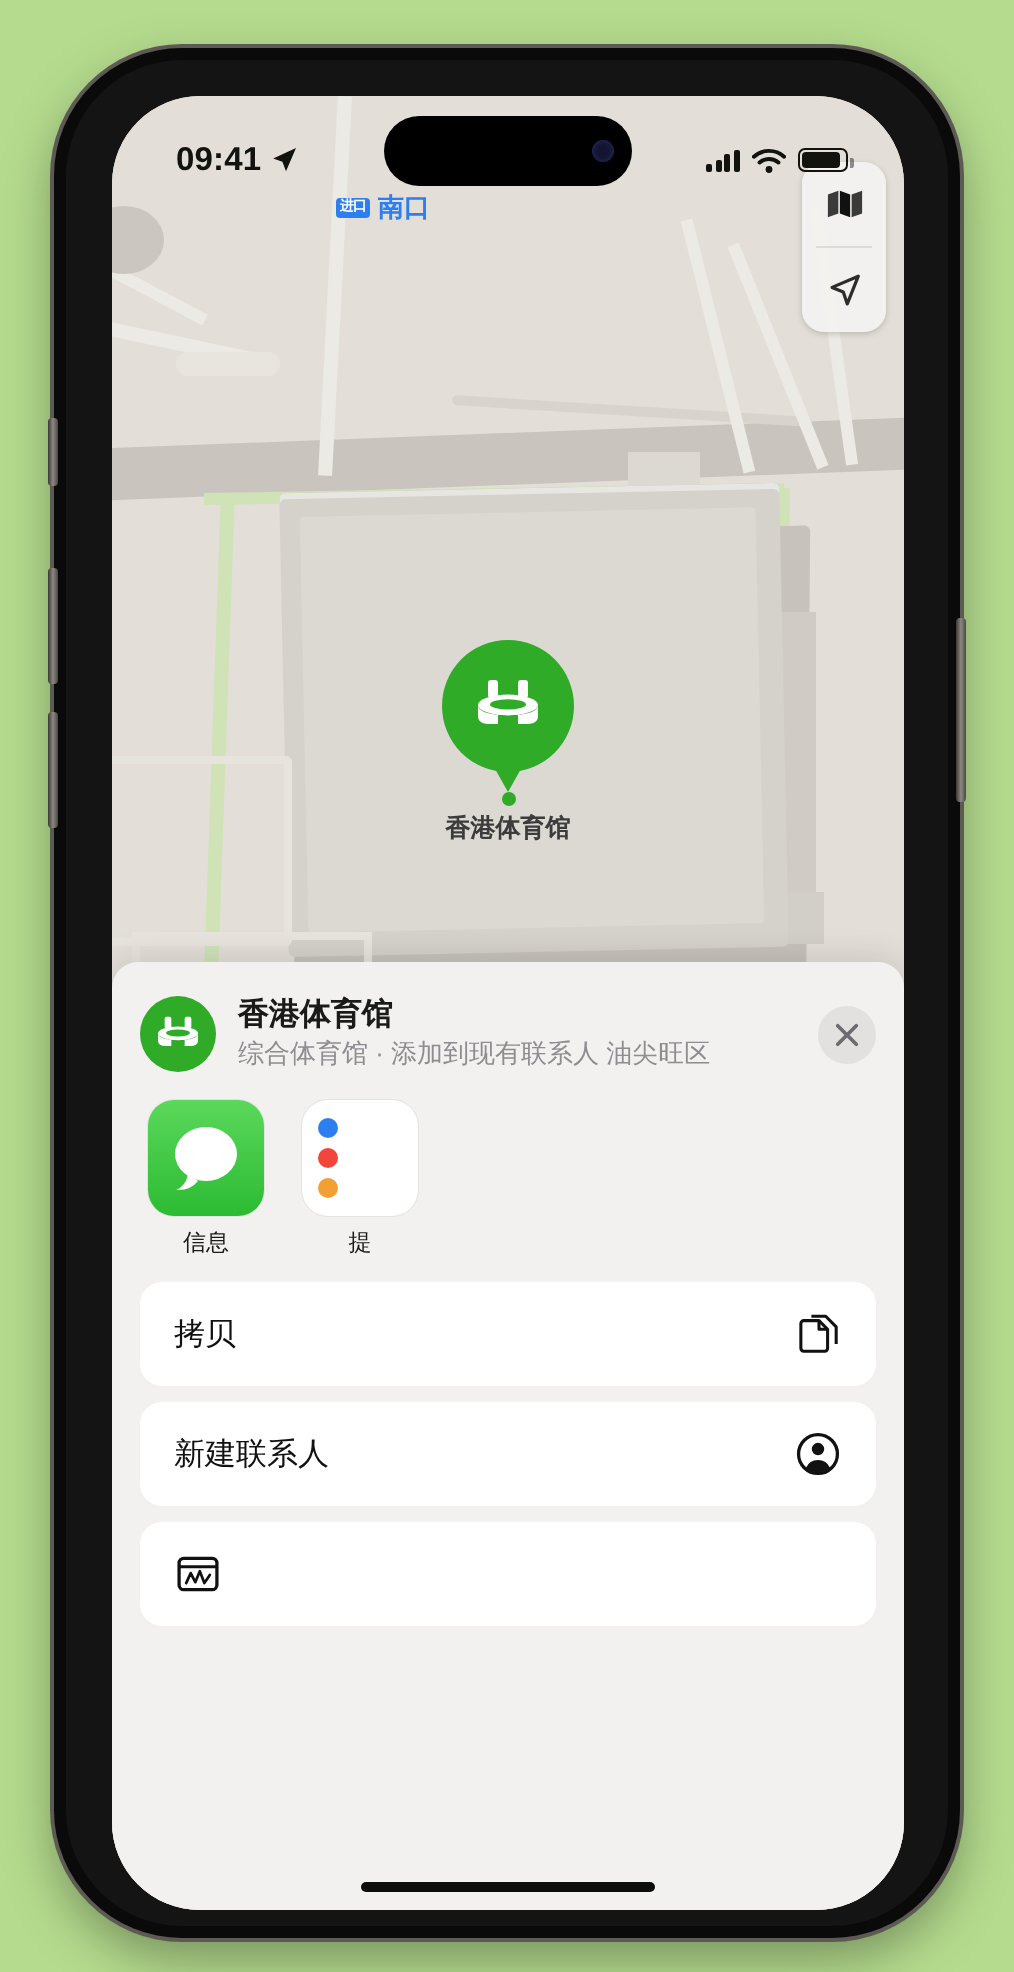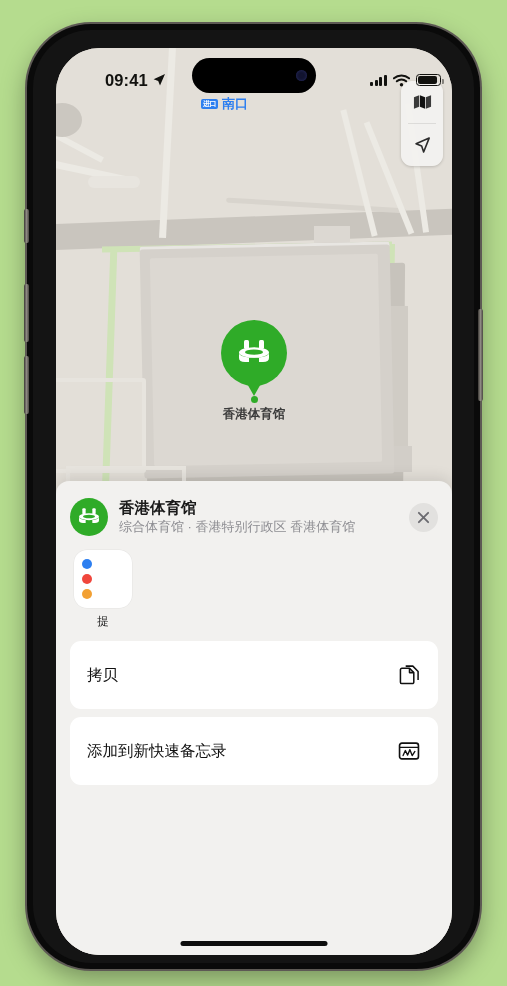--- a/index.html
+++ b/index.html
@@ -64,21 +64,21 @@
   #bld-nub2{ position:absolute; left:318px; top:258px; width:34px; height:140px; background:#d0ccc5; }
   #bld-nub3{ position:absolute; left:290px; top:398px; width:66px; height:26px; background:#d2cec8; }
   #grn-l{ left:50px; top:200px; width:7px; height:250px; background:#cfe3b7; transform:rotate(2deg); }
   #grn-b{ left:46px; top:196px; width:290px; height:6px; background:#cfe3b7; transform:rotate(-1deg); }
   #grn-r{ left:330px; top:196px; width:7px; height:230px; background:#cfe3b7; transform:rotate(1deg); }
   #grn-bot{ left:48px; top:436px; width:300px; height:6px; background:#cfe3b7; }
   #outl1{ position:absolute; left:-20px; top:330px; width:110px; height:95px; border:4px solid #e7e4de; border-radius:3px; }
   #outl2{ position:absolute; left:10px; top:418px; width:120px; height:60px; border:4px solid #e7e4de; }
 
   
-  #entrance-label{ position:absolute; left:112px; top:47px; display:flex; align-items:center; gap:4px;margin-left:33px; }
+  #entrance-label{ position:absolute; left:112px; top:47px; display:flex; align-items:center; gap:4px; }
   .ent-badge{
     background:#2d7ff0; color:#fff; font-size:7px; font-weight:700;
     padding:1px 2px; border-radius:2px; letter-spacing:-.5px; line-height:1.25;
   }
   .ent-text{ color:#2d7ff0; font-size:13px; font-weight:600; }
 
   
   #pin-wrap{ position:absolute; left:165px; top:272px; width:66px; text-align:center; }
   #pin{
     width:66px; height:66px; background:#2fab28; border-radius:50% 50% 50% 50%;
@@ -96,21 +96,21 @@
   #map-controls{
     position:absolute; right:9px; top:33px; width:42px;
     background:rgba(243,242,240,.93); border-radius:11px;
     box-shadow:0 1px 3px rgba(0,0,0,.18);
   }
   .mapctl{ height:42px; display:flex; align-items:center; justify-content:center; }
   #mapctl-div{ height:1px; background:rgba(0,0,0,.09); margin:0 7px; }
 
   
   #statusbar{
-    position:absolute; left:17px; top:0; width:100%; height:50px;
+    position:absolute; left:0; top:0; width:100%; height:50px;
     display:flex; align-items:center; justify-content:space-between;
     padding:14px 28px 0 32px; z-index:20;
   }
   #status-left{ display:flex; align-items:center; gap:3px; font-size:16.5px; font-weight:700; color:#12120f; letter-spacing:.1px; }
   #status-right{ display:flex; align-items:center; gap:6px; }
   #dynamic-island{
     position:absolute; left:50%; transform:translateX(-50%); top:10px;
     width:124px; height:35px; background:#000; border-radius:20px; z-index:22;
     display:flex; align-items:center; justify-content:flex-end; padding-right:9px;
   }
@@ -164,21 +164,21 @@
   .notes-line{ position:absolute; left:0; right:0; height:1px; background:#ddd9d3; }
   
   #ico-reminders{ background:#fff; display:flex; flex-direction:column; justify-content:center; gap:5px; padding-left:8px; }
   .rem-dot{ width:10px; height:10px; border-radius:50%; }
 
   
   #actions{ padding:12px 14px 0 14px; }
   .act-group{ background:#fff; border-radius:11px; margin-bottom:8px; overflow:hidden; }
   .act-row{
     display:flex; align-items:center; justify-content:space-between;
-    padding:12px 17px; height:68px;
+    padding:12px 17px; height:52px;
   }
   .act-label{ font-size:15.5px; color:#111; }
   .act-ico{ width:24px; height:24px; display:flex; align-items:center; justify-content:center; color:#111; }
 
   
   #home-indicator{
     position:absolute; left:50%; transform:translateX(-50%); bottom:9px;
     width:147px; height:5.5px; background:#0d0d0d; border-radius:3px; z-index:60;
   }
 </style>
@@ -292,32 +292,41 @@
           <svg width="24" height="20" viewBox="0 0 36 30">
             <rect x="8" y="2" width="5" height="9" rx="1.5" fill="#fff"></rect>
             <rect x="23" y="2" width="5" height="9" rx="1.5" fill="#fff"></rect>
             <ellipse cx="18" cy="14.5" rx="15" ry="5.2" fill="#fff"></ellipse>
             <ellipse cx="18" cy="14.2" rx="9" ry="2.6" fill="#2fab28"></ellipse>
             <path d="M3 14.5 V20 q0 4 6 4 h4 v-5 h10 v5 h4 q6 0 6-4 v-5.5 q0 5 -15 5 t-15 -5 z" fill="#fff"></path>
           </svg>
         </div>
         <div id="sheet-text">
           <div id="sheet-title">香港体育馆</div>
-          <div id="sheet-sub">综合体育馆 · 香港特别行政区 香港体育馆</div>
+          <div id="sheet-sub">综合体育馆 · 添加到现有联系人 油尖旺区</div>
         </div>
         <div id="close-btn">
           <svg width="13" height="13" viewBox="0 0 14 14">
             <path d="M2 2 L12 12 M12 2 L2 12" stroke="#6b6b70" stroke-width="2" stroke-linecap="round"></path>
           </svg>
         </div>
       </div>
 
       <div id="apps-row">
 
 
+        <div class="app">
+          <div class="app-ico" id="ico-messages">
+            <svg width="40" height="38" viewBox="0 0 40 38">
+              <ellipse cx="20" cy="17" rx="15.5" ry="13.5" fill="#fff"></ellipse>
+              <path d="M11 27 q-1 6 -6 8 q7 .5 11-4.5 z" fill="#fff"></path>
+            </svg>
+          </div>
+          <div class="app-label">信息</div>
+        </div>
 
 
 
         <div class="app">
           <div class="app-ico" id="ico-reminders">
             <i class="rem-dot" style="background:#2d7ff0"></i>
             <i class="rem-dot" style="background:#f0463c"></i>
             <i class="rem-dot" style="background:#f2a033"></i>
           </div>
           <div class="app-label">提</div>
@@ -332,25 +341,36 @@
             <span class="act-ico">
               <svg width="21" height="22" viewBox="0 0 22 23">
                 <path d="M3 4.5 h8 l4.5 4.5 v10 a1.5 1.5 0 0 1 -1.5 1.5 h-11 a1.5 1.5 0 0 1 -1.5 -1.5 v-13 a1.5 1.5 0 0 1 1.5 -1.5 z" fill="#fff" stroke="#111" stroke-width="1.6" stroke-linejoin="round"></path>
                 <path d="M11 4.5 v4.5 h4.5" fill="none" stroke="#111" stroke-width="1.6" stroke-linejoin="round"></path>
                 <path d="M7 2.2 h7.5 L20 7.8 v9" fill="none" stroke="#111" stroke-width="1.6" stroke-linejoin="round"></path>
               </svg>
             </span>
           </div>
         </div>
 
-
-
         <div class="act-group">
           <div class="act-row">
-            <span class="act-label">添加到新快速备忘录</span>
+            <span class="act-label">新建联系人</span>
+            <span class="act-ico">
+              <svg width="22" height="22" viewBox="0 0 24 24">
+                <circle cx="12" cy="12" r="10.6" fill="none" stroke="#111" stroke-width="1.8"></circle>
+                <circle cx="12" cy="9.3" r="3.4" fill="#111"></circle>
+                <path d="M5.4 19.6 a7.2 7.2 0 0 1 13.2 0 a10.6 10.6 0 0 1 -13.2 0 z" fill="#111"></path>
+              </svg>
+            </span>
+          </div>
+        </div>
+
+
+        <div class="act-group">
+          <div class="act-row">
             <span class="act-ico">
               <svg width="22" height="20" viewBox="0 0 24 22">
                 <rect x="1.6" y="2.4" width="20.8" height="17.2" rx="2.6" fill="none" stroke="#111" stroke-width="1.8"></rect>
                 <path d="M1.6 7 h20.8" stroke="#111" stroke-width="1.6"></path>
                 <path d="M5.5 16 L8 10.5 L10.5 15.5 L13 9.5 L15.5 16 L18.5 11.5" fill="none" stroke="#111" stroke-width="1.5" stroke-linejoin="round" stroke-linecap="round"></path>
               </svg>
             </span>
           </div>
         </div>
       </div>

